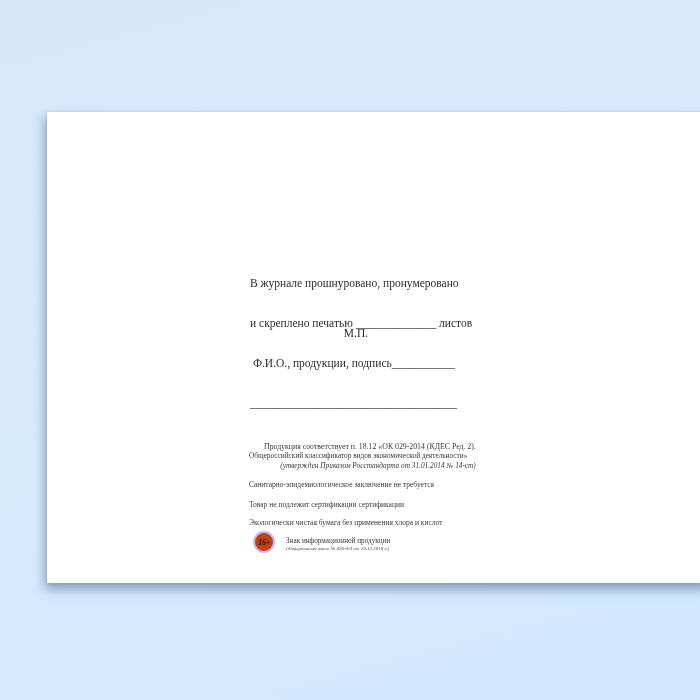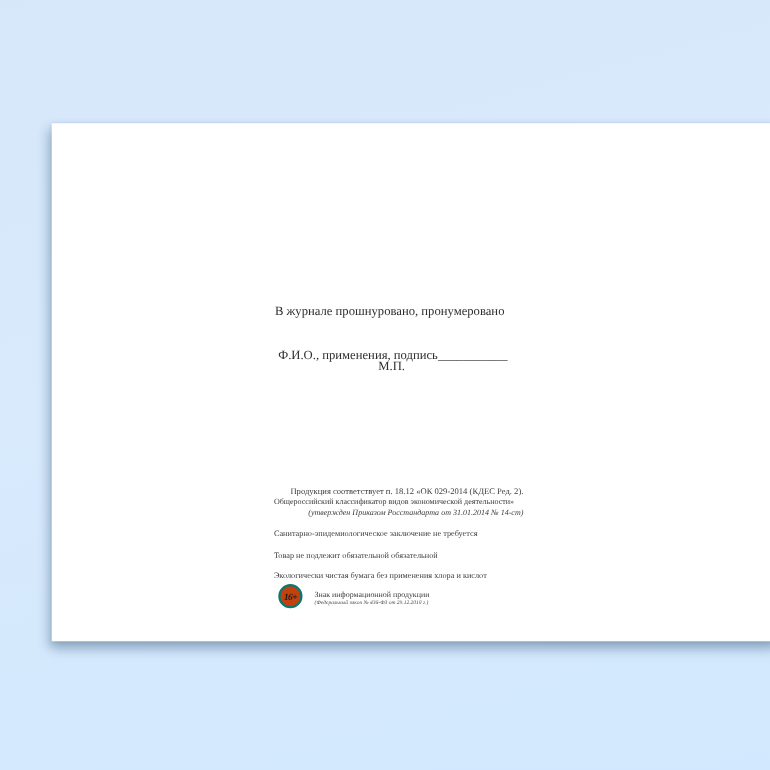--- a/index.html
+++ b/index.html
@@ -62,21 +62,21 @@
   }
   .note-sanitary { top: 368px; text-align: right; }
   .note-cert     { top: 388px; }
   .note-eco      { top: 406px; }
   .age-badge {
     position: absolute;
     left: 206px;
     top: 419px;
     width: 18px;
     height: 18px;
-    border: 2px solid #0f766e;
+    border: 2px solid #c4b5fd;
     border-radius: 50%;
     display: flex;
     align-items: center;
     justify-content: center;
     font-size: 8.5px;
     font-weight: bold;
     color: #1c1c1c;
     letter-spacing: -0.5px;
     background: #c2410c;
     font-style: italic;
@@ -100,33 +100,35 @@
   }
 </style>
 </head>
 <body>
 
 <div class="stage">
   <div class="page">
 
     <div class="cert-block">
       <div class="cert-line">В журнале прошнуровано, пронумеровано</div>
-      <div class="cert-line"> Ф.И.О., применения, подпись___________</div>
+      <div class="cert-line">и скреплено печатью ______________ листов</div>
+      <div class="cert-line"> Ф.И.О., продукции, подпись___________</div>
+      <div class="cert-line">____________________________________</div>
     </div>
 
     <div class="stamp-abbr">М.П.</div>
 
     <div class="compliance-block">
       <div class="compliance-line1">Продукция соответствует п. 18.12 «ОК 029-2014 (КДЕС Ред. 2).</div>
       <div class="compliance-line2">Общероссийский классификатор видов экономической деятельности»</div>
       <div class="compliance-line3">(утвержден Приказом Росстандарта от 31.01.2014 № 14-ст)</div>
     </div>
 
     <div class="note-line note-sanitary">Санитарно-эпидемиологическое заключение не требуется</div>
-    <div class="note-line note-cert">Товар не подлежит обязательной обязательной</div>
+    <div class="note-line note-cert">Товар не подлежит сертификации сертификации</div>
     <div class="note-line note-eco">Экологически чистая бумага без применения хлора и кислот</div>
 
     <div class="age-badge">16+</div>
     <div class="age-label">Знак информационной продукции</div>
     <div class="age-law">(Федеральный закон № 436-ФЗ от 29.12.2010 г.)</div>
 
   </div>
 </div>
 
 </body></html>

